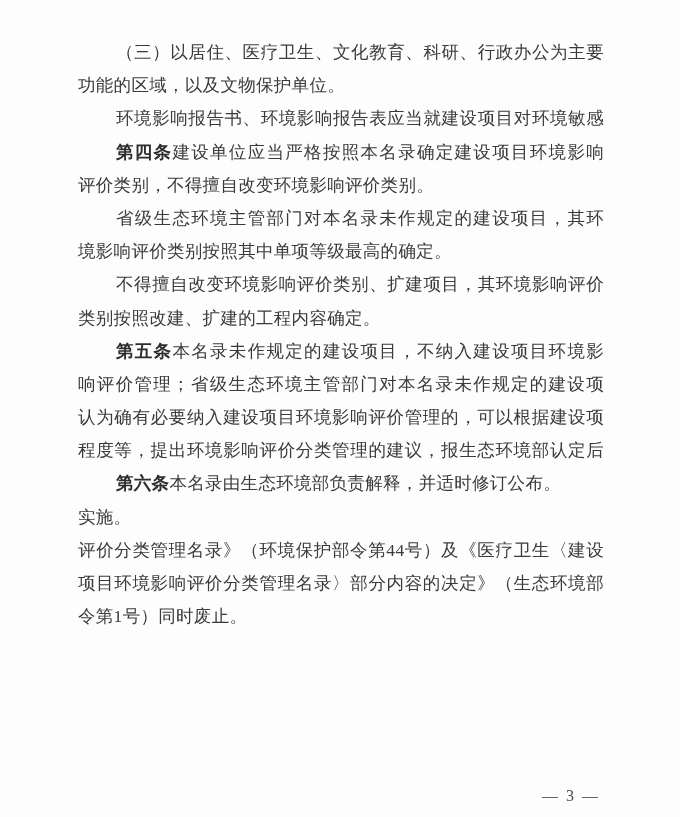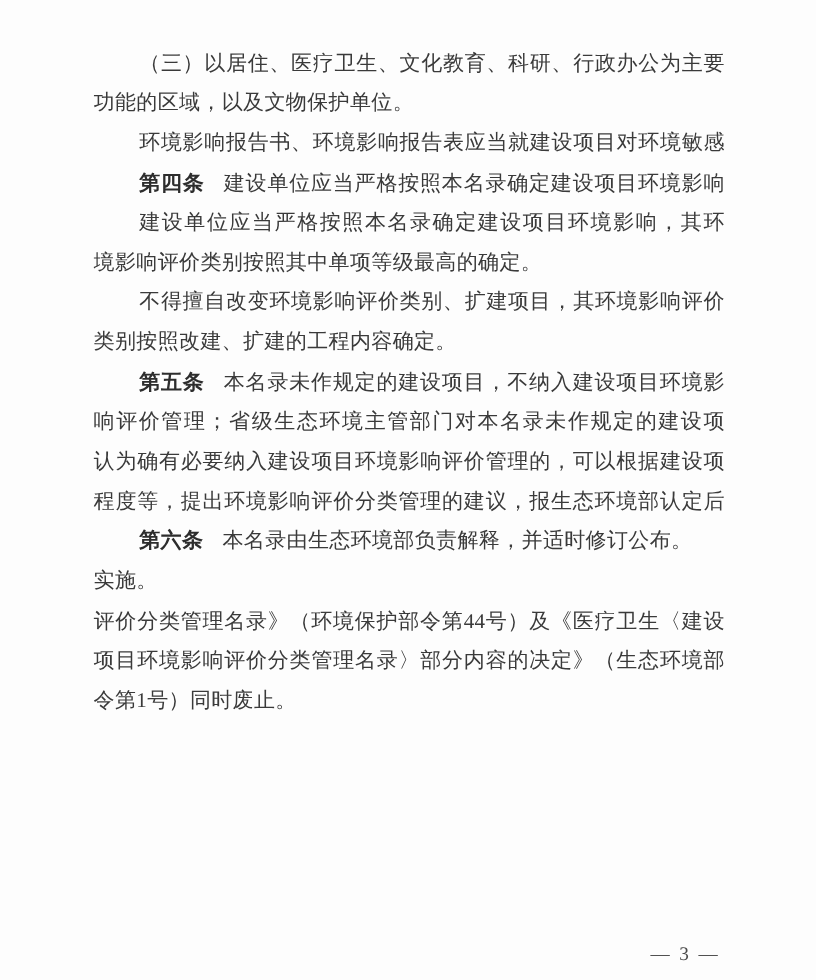--- a/index.html
+++ b/index.html
@@ -34,41 +34,41 @@
   }
   .line.last {
     text-align-last: left;
   }
   .line.indent {
     text-indent: 38px;
   }
   .head {
     font-weight: bold;
     color: #2d2d2d;
-    margin-right: 16px;
   }
   .footer {
     position: absolute;
     right: 80px;
     bottom: 12px;
     font-size: 16px;
     color: #4a4a4a;
     letter-spacing: 2px;
   }
 </style>
 </head>
 <body>
 
 <div class="page">
   <div class="content" id="content">
       <div class="line indent">（三）以居住、医疗卫生、文化教育、科研、行政办公为主要</div>
       <div class="line last">功能的区域，以及文物保护单位。</div>
       <div class="line indent">环境影响报告书、环境影响报告表应当就建设项目对环境敏感</div>
       <div class="line indent"><b class="head">第四条</b>建设单位应当严格按照本名录确定建设项目环境影响</div>
-      <div class="line indent">建设单位应当严格按照本名录确定建设项目环境影响，其环</div>
+      <div class="line last">评价类别，不得擅自改变环境影响评价类别。</div>
+      <div class="line indent">省级生态环境主管部门对本名录未作规定的建设项目，其环</div>
       <div class="line last">境影响评价类别按照其中单项等级最高的确定。</div>
       <div class="line indent">不得擅自改变环境影响评价类别、扩建项目，其环境影响评价</div>
       <div class="line last">类别按照改建、扩建的工程内容确定。</div>
       <div class="line indent"><b class="head">第五条</b>本名录未作规定的建设项目，不纳入建设项目环境影</div>
       <div class="line">响评价管理；省级生态环境主管部门对本名录未作规定的建设项目，</div>
       <div class="line">认为确有必要纳入建设项目环境影响评价管理的，可以根据建设项</div>
       <div class="line">程度等，提出环境影响评价分类管理的建议，报生态环境部认定后</div>
       <div class="line indent last"><b class="head">第六条</b>本名录由生态环境部负责解释，并适时修订公布。</div>
       <div class="line last">实施。</div>
       <div class="line">评价分类管理名录》（环境保护部令第44号）及《医疗卫生〈建设</div>

